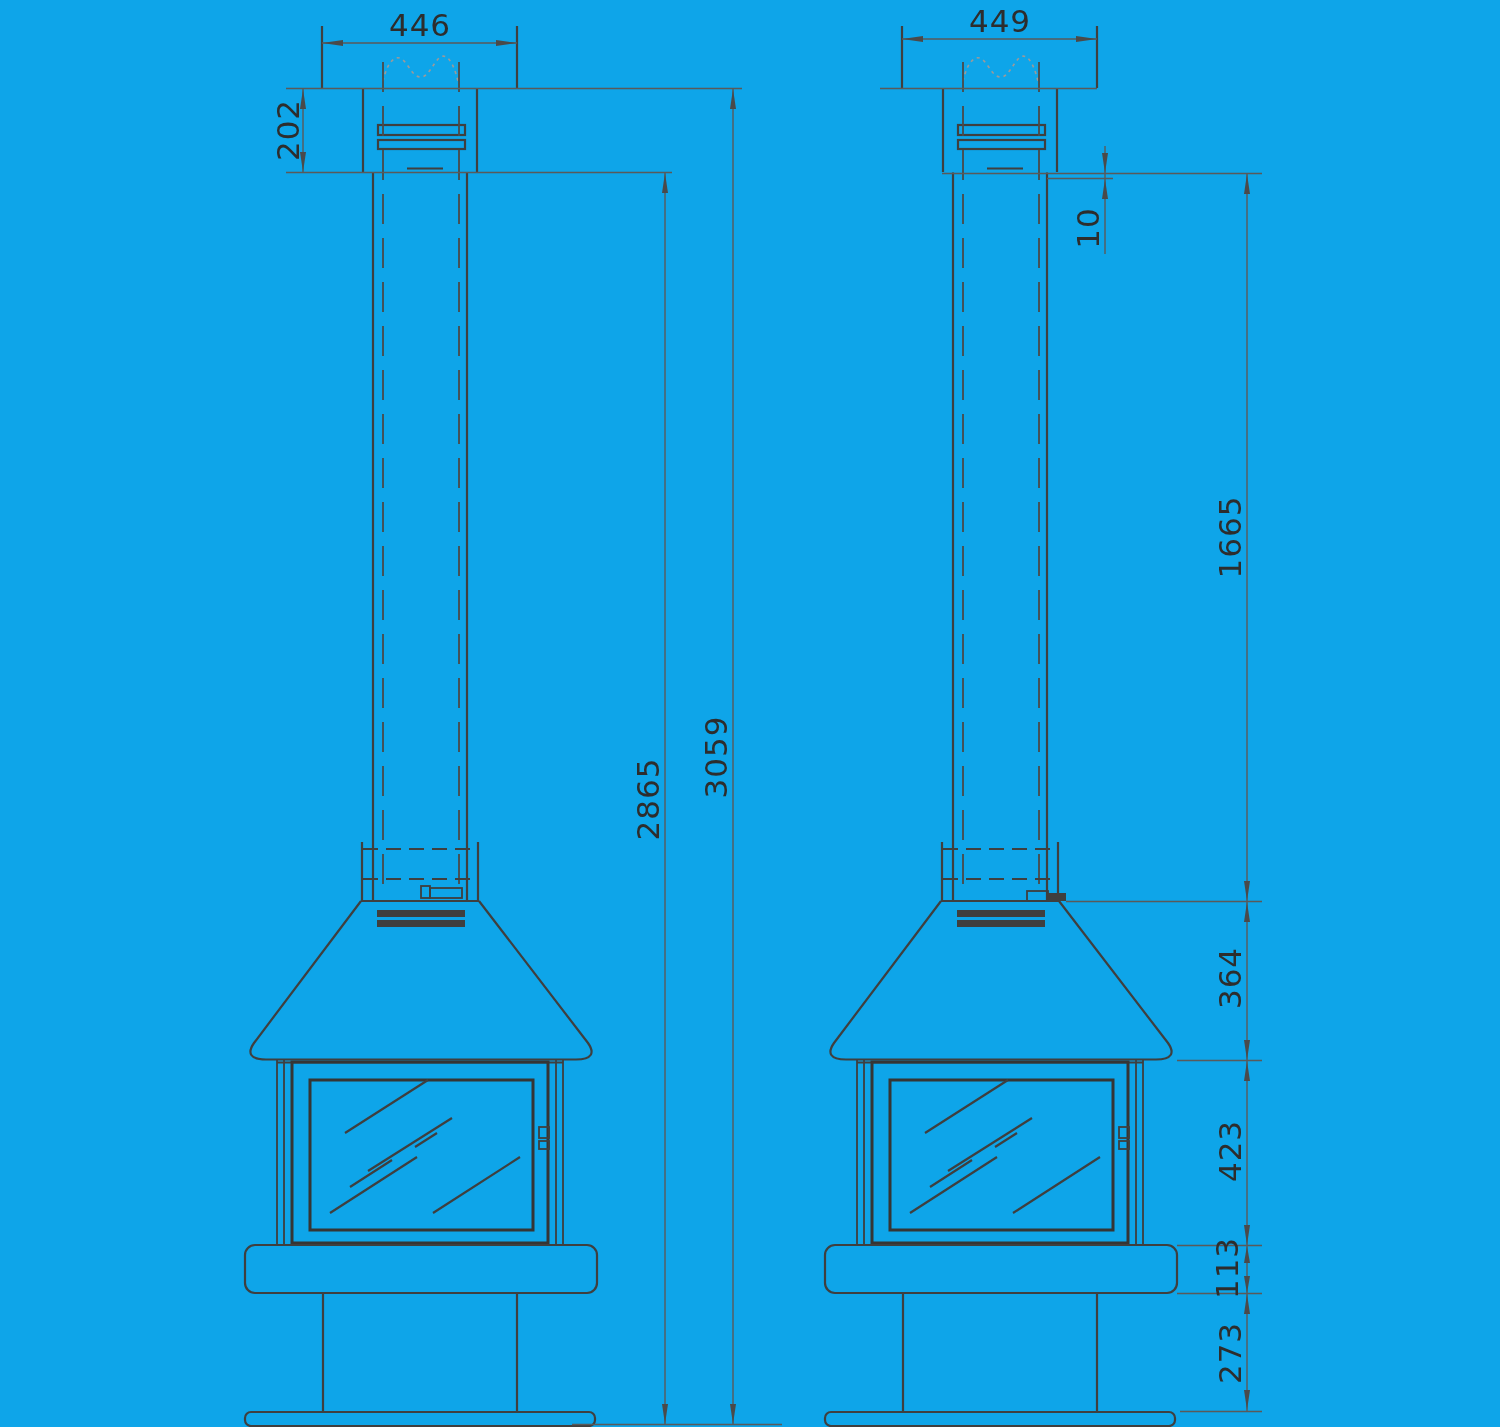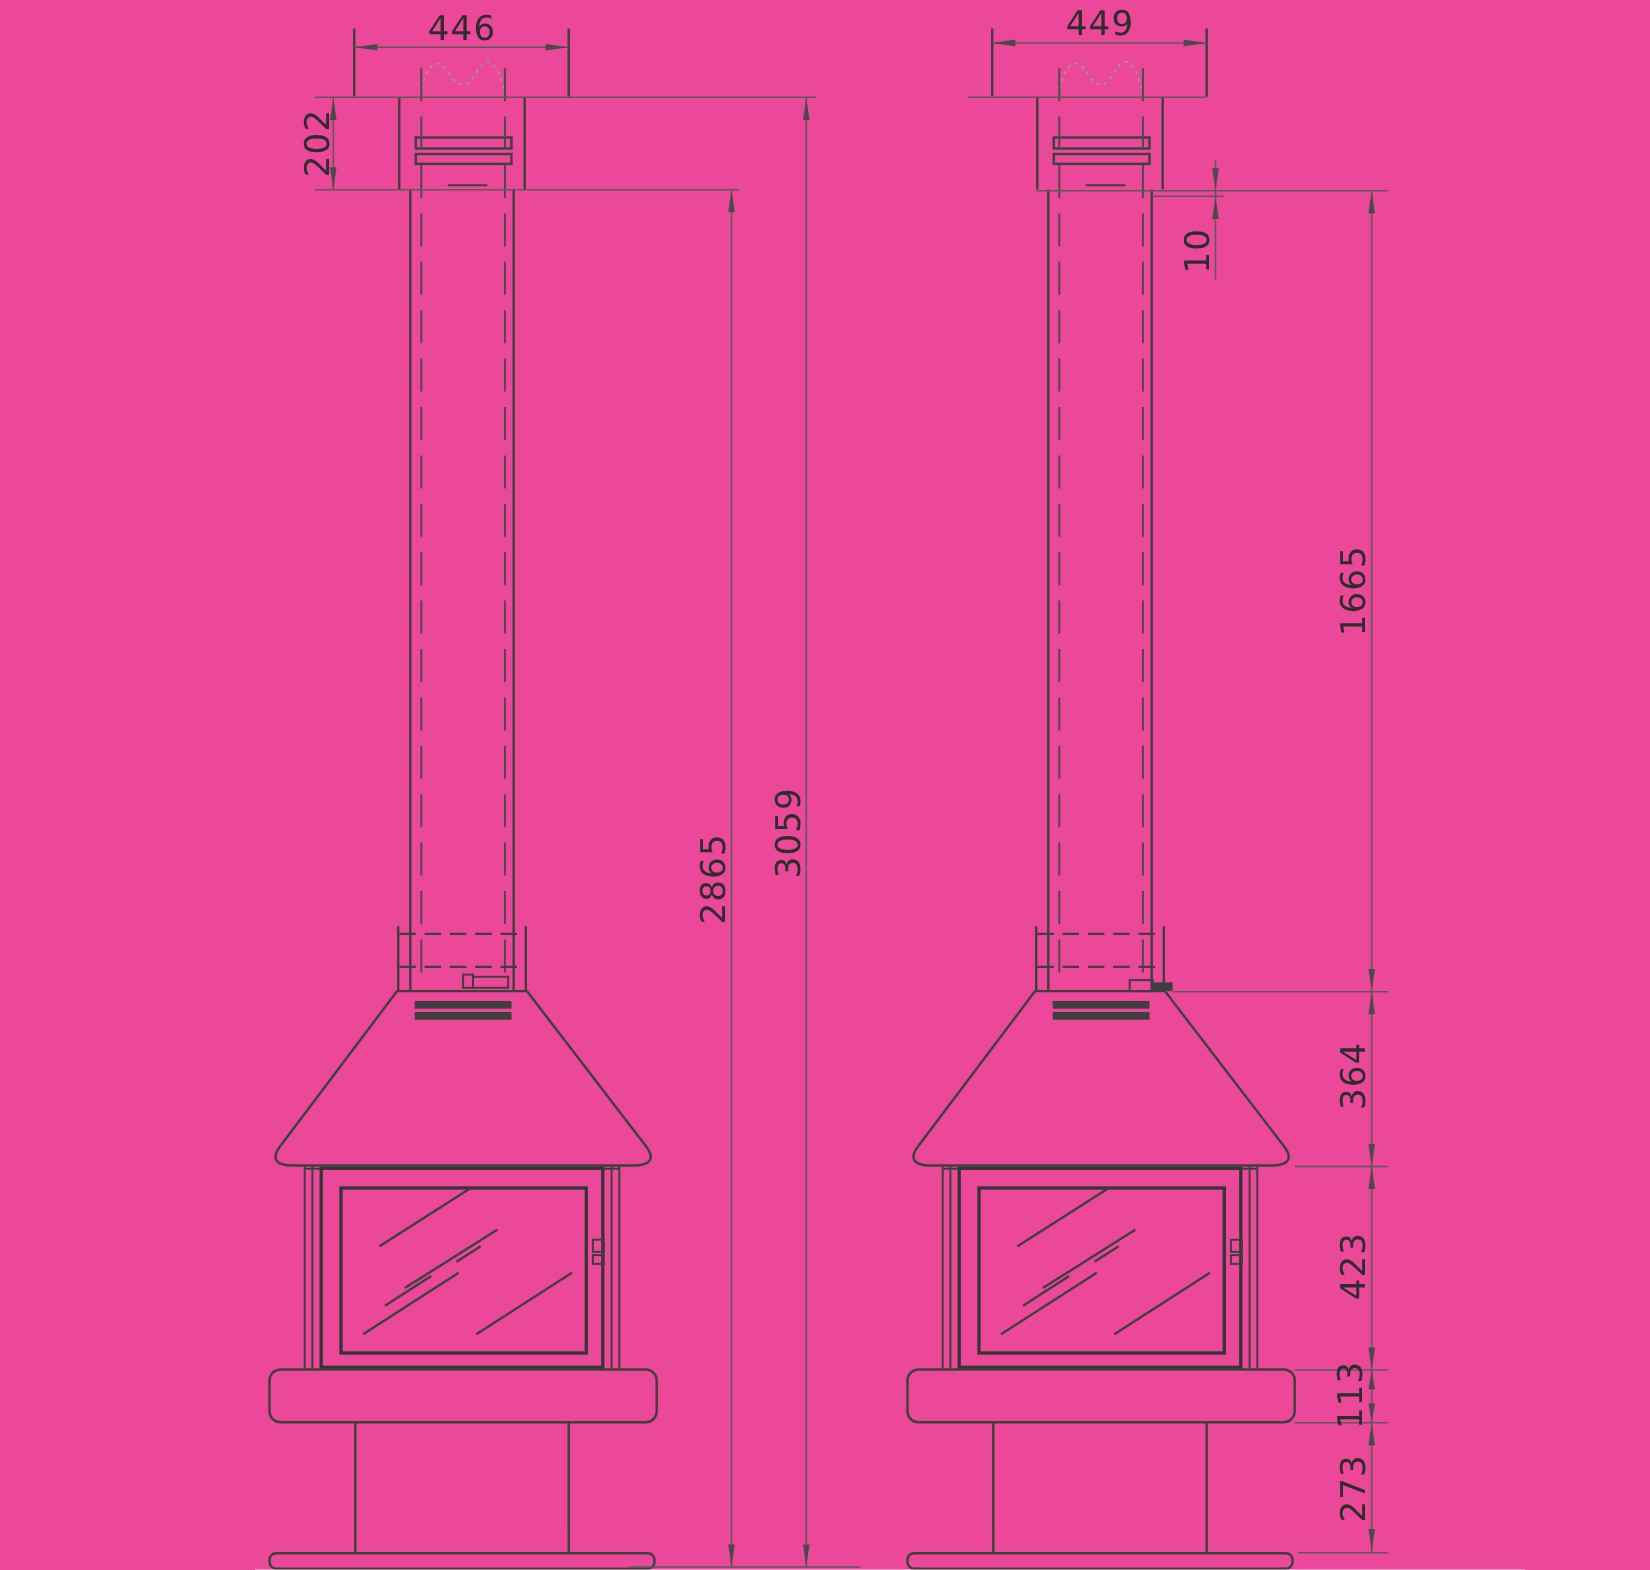--- a/index.html
+++ b/index.html
@@ -4,21 +4,21 @@
 <style>
   html, body {
     margin: 0;
     padding: 0;
     background: #ffffff;
   }
   .stage {
     position: relative;
     width: 1500px;
     height: 1427px;
-    background: #ec4899;
+    background: #0ea5e9;
     overflow: hidden;
   }
   svg { display: block; }
   .body-line   { stroke: #3f3f3f; fill: none; stroke-width: 2.2; stroke-linecap: butt; }
   .body-thin   { stroke: #3f3f3f; fill: none; stroke-width: 1.8; }
   .body-heavy  { stroke: #353535; fill: none; stroke-width: 3; }
   .hidden-dash { stroke: #4a4a4a; fill: none; stroke-width: 1.8; stroke-dasharray: 30 14; }
   .joint-dash  { stroke: #3f3f3f; fill: none; stroke-width: 2.2; stroke-dasharray: 15 8; }
   .squiggle    { stroke: #9a9a9a; fill: none; stroke-width: 1.6; stroke-dasharray: 3 4; }
   .slat-fill   { fill: #3f3f3f; stroke: none; }

